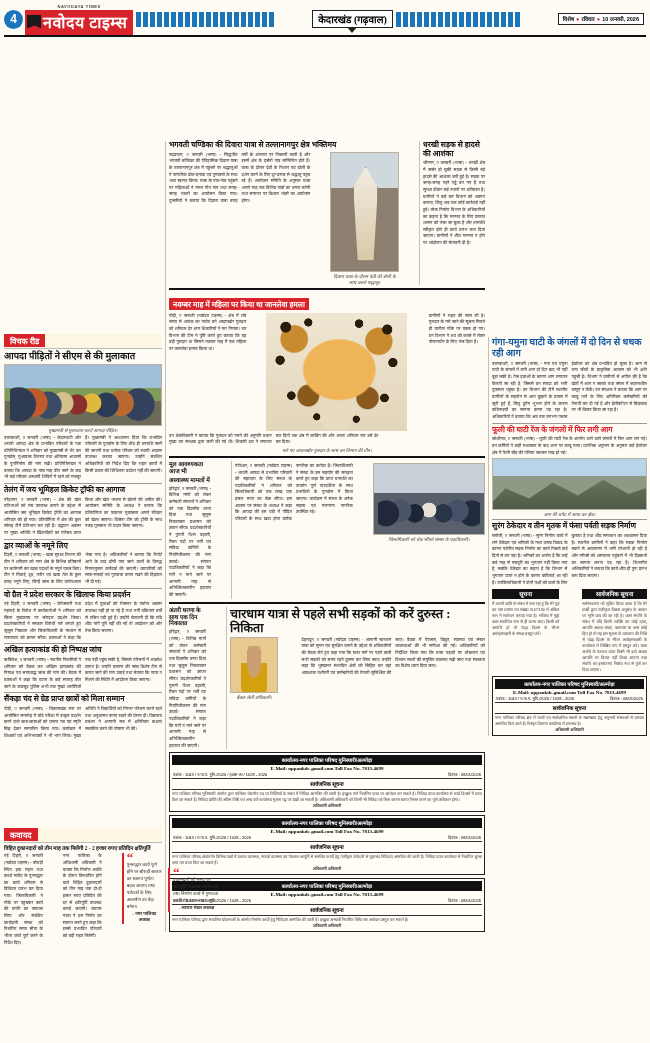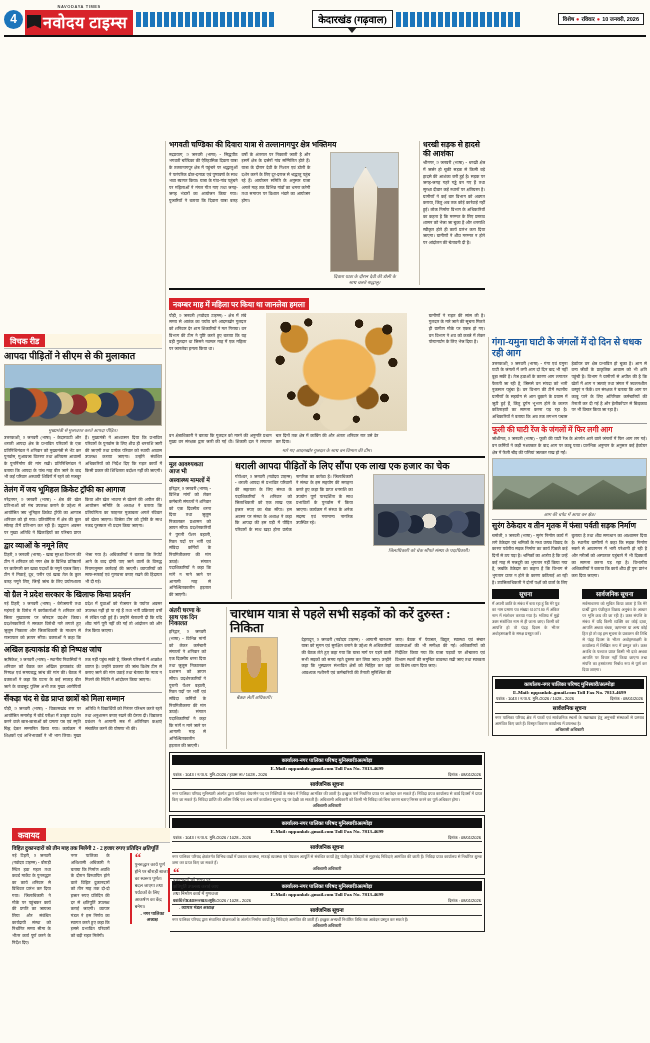--- a/index.html
+++ b/index.html
@@ -299,21 +299,20 @@
 
       <div class="hr-thick"></div>
 
       <div class="flexrow">
         <div style="width:60px">
           <div class="hl-sm" style="font-size:6px">मूल आवश्यकता आज भी</div>
           <div class="hl-sm mt2" style="font-size:6px">अस्वास्थ्य मामलों में</div>
           <div class="body-txt mt2">हरिद्वार, 9 जनवरी (भाषा) - विभिन्न मांगों को लेकर कर्मचारी संगठनों ने शनिवार को एक दिवसीय धरना दिया तथा जुलूस निकालकर प्रशासन को ज्ञापन सौंपा। प्रदर्शनकारियों ने पुरानी पेंशन बहाली, रिक्त पदों पर भर्ती एवं संविदा कर्मियों के नियमितीकरण की मांग उठाई। संगठन पदाधिकारियों ने कहा कि मांगें न माने जाने पर आगामी माह से अनिश्चितकालीन हड़ताल की जाएगी।</div>
         </div>
         <div class="vrule" style="width:254px; padding-left:3px">
-          <div class="hl-md">धराली आपदा पीड़ितों के लिए सौंपा एक लाख एक हजार का चेक</div>
           <div class="flexrow mt2">
             <div class="body-txt b2" style="width:128px">गोपेश्वर, 9 जनवरी (नवोदय टाइम्स) - धराली आपदा से प्रभावित परिवारों की सहायता के लिए संस्था के पदाधिकारियों ने शनिवार को जिलाधिकारी को एक लाख एक हजार रुपए का चेक सौंपा। इस अवसर पर संस्था के अध्यक्ष ने कहा कि आपदा की इस घड़ी में पीड़ित परिवारों के साथ खड़ा होना प्रत्येक नागरिक का कर्तव्य है। जिलाधिकारी ने संस्था के इस सहयोग की सराहना करते हुए कहा कि प्राप्त धनराशि का उपयोग पूर्ण पारदर्शिता के साथ प्रभावितों के पुनर्वास में किया जाएगा। कार्यक्रम में संस्था के अनेक सदस्य एवं गणमान्य नागरिक उपस्थित रहे।</div>
             <div style="width:122px">
               <div class="ph group" style="height:72px"></div>
               <div class="caption">जिलाधिकारी को चेक सौंपते संस्था के पदाधिकारी।</div>
             </div>
           </div>
         </div>
       </div>
 
@@ -406,21 +405,21 @@
           <span>पत्रांक : 1043 / न.पा.प. मुनि./2026 / 1028 - 2026</span>
           <span>दिनांक : 08/01/2026</span>
         </div>
         <div class="ad-sub">सार्वजनिक सूचना</div>
         <div class="tiny">नगर पालिका परिषद क्षेत्र में पार्कों एवं सार्वजनिक स्थलों के रखरखाव हेतु अनुभवी संस्थाओं से प्रस्ताव आमंत्रित किए जाते हैं। विस्तृत विवरण कार्यालय में उपलब्ध है।</div>
         <div class="tiny center" style="font-weight:bold">अधिशासी अधिकारी</div>
       </div>
     </div>
   </div>
 
-  <div style="position:absolute; left:12px; top:828px; width:158px; background:#fdfbf4;">
+  <div style="position:absolute; left:4px; top:828px; width:158px; background:#fdfbf4;">
     <div class="sec-strip">
       <span class="sec-label">कवायद</span>
     </div>
     <div class="hl-sm mt2" style="font-size:5.4px">विहित दुकानदारों को तीन माह तक मिलेंगी 2 - 2 हजार रुपए प्रतिदिन क्षतिपूर्ति</div>
     <div class="flexrow mt2">
       <div class="body-txt" style="width:50px">नई टिहरी, 9 जनवरी (नवोदय टाइम्स) - बौराड़ी स्थित हवा महल तथा कवर्ड मार्केट के पुनरुद्धार का कार्य शनिवार से विधिवत प्रारंभ कर दिया गया। जिलाधिकारी ने मौके पर पहुंचकर कार्य की प्रगति का जायजा लिया और संबंधित कार्यदायी संस्था को निर्धारित समय सीमा के भीतर कार्य पूर्ण करने के निर्देश दिए।</div>
       <div class="body-txt" style="width:50px">नगर पालिका के अधिशासी अधिकारी ने बताया कि निर्माण अवधि के दौरान विस्थापित होने वाले विहित दुकानदारों को तीन माह तक दो-दो हजार रुपए प्रतिदिन की दर से क्षतिपूर्ति उपलब्ध कराई जाएगी। व्यापार मंडल ने इस निर्णय का स्वागत करते हुए कहा कि इससे प्रभावित परिवारों को बड़ी राहत मिलेगी।</div>
       <div style="width:52px">
         <div class="pull">
           <div class="quote-mark">“</div>

